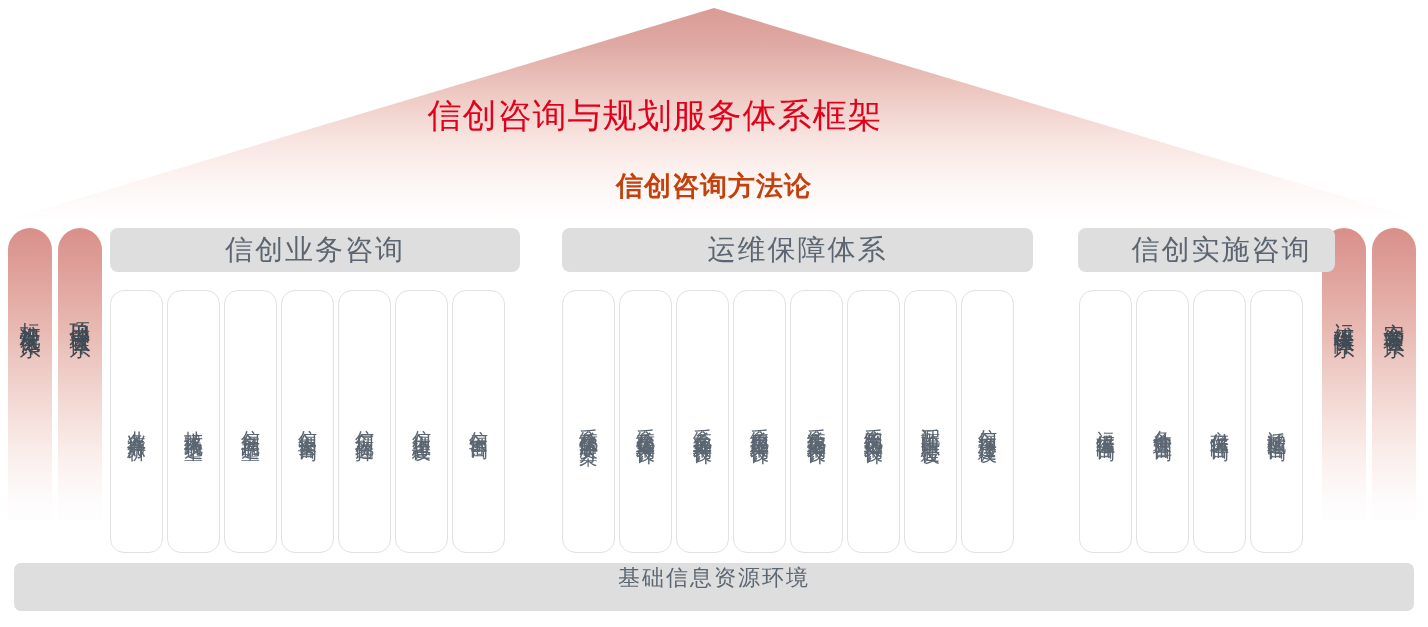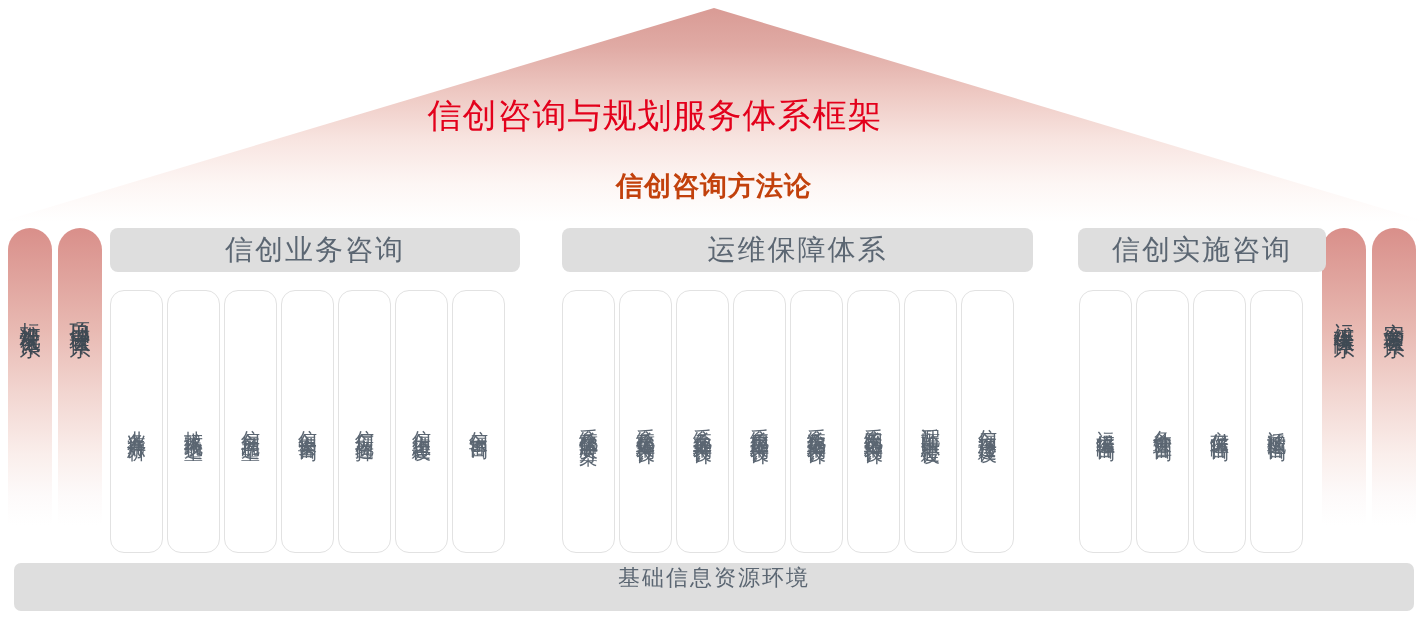--- a/index.html
+++ b/index.html
@@ -160,21 +160,21 @@
     line-height: 1.05;
     white-space: nowrap;
   }
 
   
   #group-1 { left: 110px; }
   #group-1 .group-header { width: 410px; }
   #group-2 { left: 562px; }
   #group-2 .group-header { width: 471px; }
   #group-3 { left: 1078px; }
-  #group-3 .group-header { width: 248px; }
+  #group-3 .group-header { width: 227px; padding-left: 30px; }
   #group-3 .cards { left: 1px; }
 
   
   #base-bar {
     position: absolute;
     left: 14px;
     top: 563px;
     width: 1400px;
     height: 48px;
     background: #dedede;

